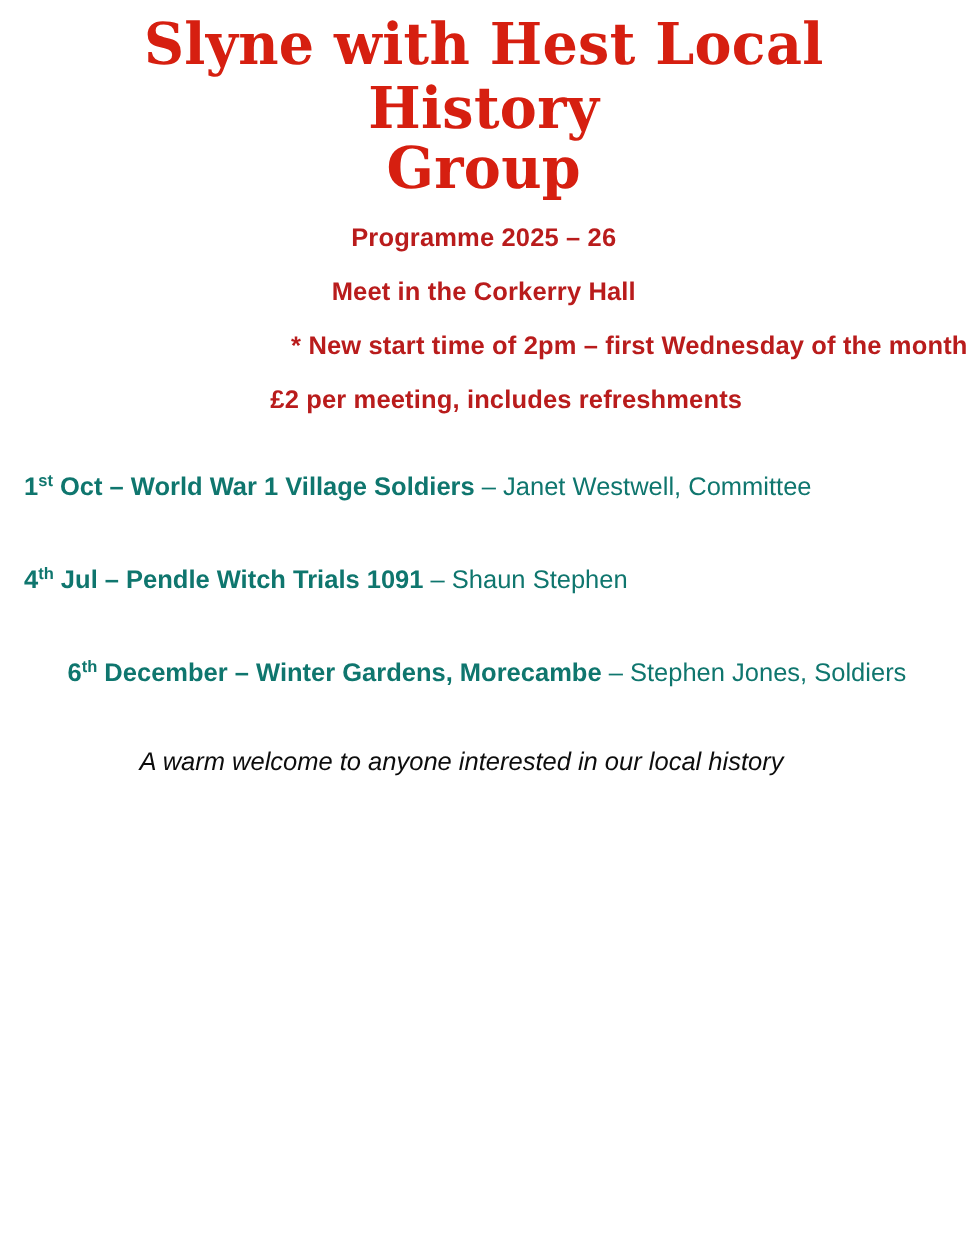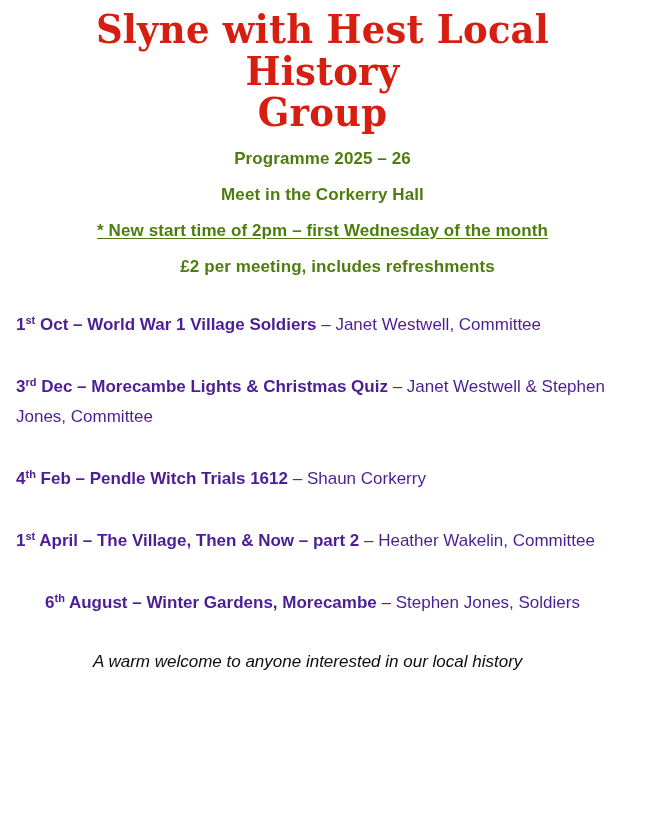--- a/index.html
+++ b/index.html
@@ -41,43 +41,43 @@
     text-rendering: optimizeLegibility;
     transform: scaleY(1.04);
   }
 
   
   .intro {
     text-align: center;
     margin-top: 16px;
   }
   .intro-line {
-    color: #4d7c0f;
+    color: #b91c1c;
     font-weight: bold;
     font-size: 17px;
     line-height: 20px;
     margin: 0 0 16px 0;
     letter-spacing: 0.1px;
   }
   .intro-line.underlined {
-    text-decoration: underline;
     text-underline-offset: 2px;
+    text-align: right;
   }
   .intro-line:last-child { margin-bottom: 0; margin-left: 30px; }
 
   
   .events {
     margin-top: 33px;
     padding: 0 14px 0 16px;
   }
   .event {
     font-size: 17px;
     line-height: 30px;
     margin: 0 0 32px 0;
-    color: #4c1d95;
+    color: #0f766e;
     text-align: left;
   }
   .event.indented {
     padding-left: 29px;
   }
   .event .date,
   .event .topic {
     font-weight: bold;
   }
   .event .speaker {
@@ -113,21 +113,19 @@
 
   <div class="intro">
     <div class="intro-line">Programme 2025 – 26</div>
     <div class="intro-line">Meet in the Corkerry Hall</div>
     <div class="intro-line underlined">* New start time of 2pm – first Wednesday of the month</div>
     <div class="intro-line">£2 per meeting, includes refreshments</div>
   </div>
 
   <div class="events">
       <p class="event"><span class="date"><span>1</span><sup>st</sup><span> Oct – </span></span><span class="topic">World War 1 Village Soldiers</span><span class="speaker"> – Janet Westwell, Committee</span></p>
-      <p class="event"><span class="date"><span>3</span><sup>rd</sup><span> Dec – </span></span><span class="topic">Morecambe Lights &amp; Christmas Quiz</span><span class="speaker"> – Janet Westwell &amp; Stephen Jones, Committee</span></p>
-      <p class="event"><span class="date"><span>4</span><sup>th</sup><span> Feb – </span></span><span class="topic">Pendle Witch Trials 1612</span><span class="speaker"> – Shaun Corkerry</span></p>
-      <p class="event"><span class="date"><span>1</span><sup>st</sup><span> April – </span></span><span class="topic">The Village, Then &amp; Now – part 2</span><span class="speaker"> – Heather Wakelin, Committee</span></p>
-      <p class="event indented"><span class="date"><span>6</span><sup>th</sup><span> August – </span></span><span class="topic">Winter Gardens, Morecambe</span><span class="speaker"> – Stephen Jones, Soldiers</span></p>
+      <p class="event"><span class="date"><span>4</span><sup>th</sup><span> Jul – </span></span><span class="topic">Pendle Witch Trials 1091</span><span class="speaker"> – Shaun Stephen</span></p>
+      <p class="event indented"><span class="date"><span>6</span><sup>th</sup><span> December – </span></span><span class="topic">Winter Gardens, Morecambe</span><span class="speaker"> – Stephen Jones, Soldiers</span></p>
     </div>
 
   <div class="closing">A warm welcome to anyone interested in our local history</div>
 
 </div>
 
 </body></html>

